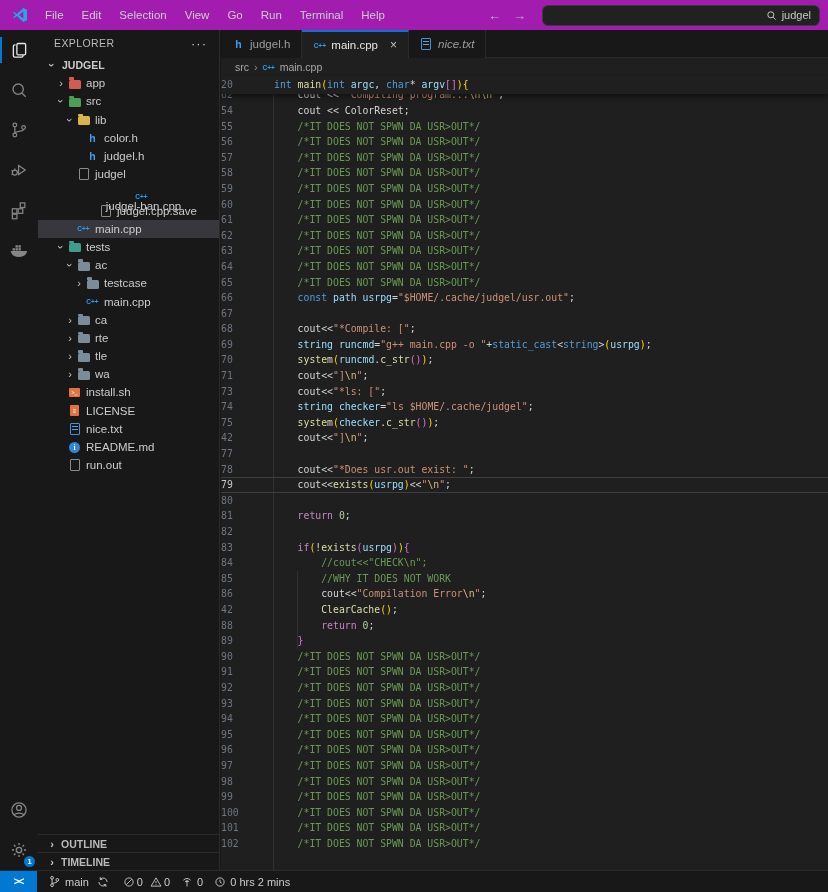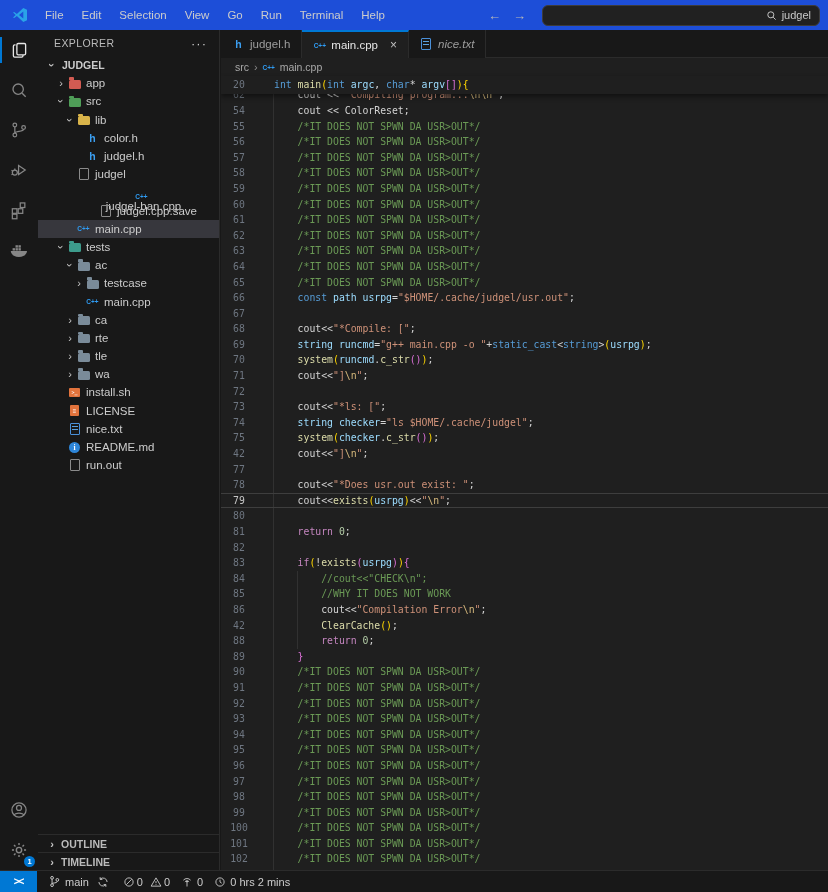--- a/index.html
+++ b/index.html
@@ -1,19 +1,19 @@
 <!DOCTYPE html>
 <html><head>
 <meta charset="utf-8">
 <style>
   html,body{margin:0;padding:0;background:#000;}
   #app{position:relative;width:828px;height:892px;background:#181818;overflow:hidden;
        font-family:"Liberation Sans",sans-serif;color:#CCCCCC;-webkit-font-smoothing:antialiased;}
   
-  .titlebar{position:absolute;top:0;left:0;right:0;height:30px;display:flex;align-items:center;background:#1d4ed8;}
+  .titlebar{position:absolute;top:0;left:0;right:0;height:30px;display:flex;align-items:center;background:#a21caf;}
   .vslogo{margin-left:12px;display:flex;align-items:center;}
   .menus{display:flex;margin-left:8px;}
   .menu-item{padding:0 9px;font-size:11.5px;line-height:30px;color:#CCCCCC;cursor:pointer;}
   .nav-arrows{margin-left:auto;display:flex;gap:12px;color:#B8B8B8;font-size:13px;}
   .nav-arrows span{cursor:pointer;}
   .searchbox{margin-left:16px;margin-right:8px;width:268px;height:19px;background:#212121;border:1px solid #3C3C3C;
              border-radius:6px;display:flex;align-items:center;justify-content:flex-end;padding-right:8px;gap:5px;
              font-size:11px;color:#C8C8C8;cursor:text;}
   
   .activitybar{position:absolute;top:30px;left:0;width:38px;bottom:22px;background:#181818;display:flex;flex-direction:column;align-items:center;}
@@ -70,21 +70,21 @@
   .tab .ic{width:13px;}
   .editor-body{position:absolute;top:28px;left:0;right:0;bottom:0;overflow:hidden;}
   .breadcrumb{height:18px;display:flex;align-items:center;padding-left:14px;font-size:10.5px;color:#A9A9A9;gap:5px;}
   .breadcrumb .ic{width:12px;}
   .bc-sep{color:#8A8A8A;font-size:11px;}
   .sticky{position:absolute;top:18px;left:0;right:0;height:18px;background:#1F1F1F;z-index:6;
           box-shadow:0 3px 5px rgba(0,0,0,.45);}
   .sticky .cl{height:18px;line-height:18px;}
   .code{position:absolute;top:18px;left:0;right:0;bottom:0;padding-top:11.4px;z-index:2;}
   .cl{display:flex;height:15.6px;line-height:15.6px;font-family:"DejaVu Sans Mono",monospace;font-size:9.8px;position:relative;}
-  .ln{width:36px;text-align:center;color:#6E7681;flex:none;}
+  .ln{width:36px;text-align:left;color:#6E7681;flex:none;}
   .lc{padding-left:17px;white-space:pre;}
   .cl.cur{box-shadow:inset 0 1px 0 #3E3E3E, inset 0 -1px 0 #3E3E3E;}
   .cl.cur .ln{color:#C6C6C6;}
   .guide{position:absolute;width:1px;background:#313131;z-index:1;}
   #guide0{left:52px;top:29.4px;bottom:0;}
   #guide4{left:76px;top:513px;height:78px;}
   
   .tk-p{color:#D4D4D4}.tk-k{color:#569CD6}.tk-c{color:#C586C0}.tk-f{color:#DCDCAA}.tk-v{color:#9CDCFE}
   .tk-s{color:#CE9178}.tk-e{color:#D7BA7D}.tk-n{color:#B5CEA8}.tk-m{color:#6A9955}.tk-y{color:#FFD700}.tk-q{color:#DA70D6}
   
@@ -457,24 +457,20 @@
           </div>
           <div class="cl">
             <span class="ln">70</span>
             <span class="lc"><span class="tk-p">    </span><span class="tk-f">system</span><span class="tk-y">(</span><span class="tk-v">runcmd</span><span class="tk-p">.</span><span class="tk-f">c_str</span><span class="tk-q">()</span><span class="tk-y">)</span><span class="tk-p">;</span></span>
           </div>
           <div class="cl">
             <span class="ln">71</span>
             <span class="lc"><span class="tk-p">    cout&lt;&lt;</span><span class="tk-s">"]</span><span class="tk-e">\n</span><span class="tk-s">"</span><span class="tk-p">;</span></span>
           </div>
           <div class="cl">
-            <span class="ln">72</span>
-            <span class="lc"></span>
-          </div>
-          <div class="cl">
             <span class="ln">73</span>
             <span class="lc"><span class="tk-p">    cout&lt;&lt;</span><span class="tk-s">"*ls: ["</span><span class="tk-p">;</span></span>
           </div>
           <div class="cl">
             <span class="ln">74</span>
             <span class="lc"><span class="tk-p">    </span><span class="tk-v">string </span><span class="tk-v">checker</span><span class="tk-p">=</span><span class="tk-s">"ls $HOME/.cache/judgel"</span><span class="tk-p">;</span></span>
           </div>
           <div class="cl">
             <span class="ln">75</span>
             <span class="lc"><span class="tk-p">    </span><span class="tk-f">system</span><span class="tk-y">(</span><span class="tk-v">checker</span><span class="tk-p">.</span><span class="tk-f">c_str</span><span class="tk-q">()</span><span class="tk-y">)</span><span class="tk-p">;</span></span>

